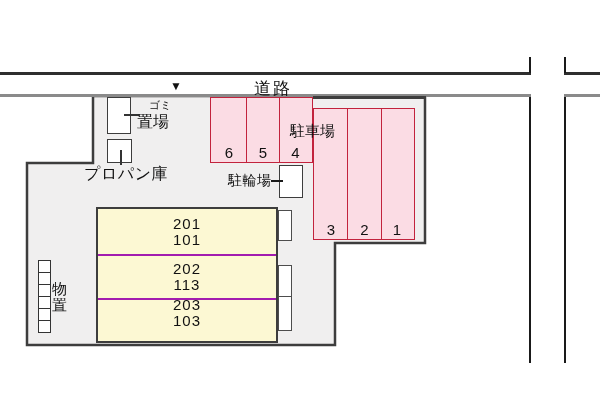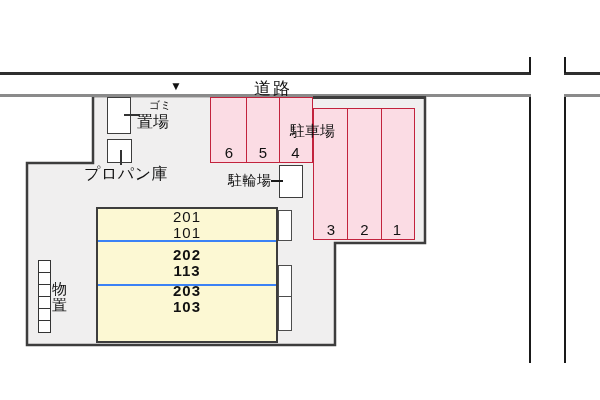--- a/index.html
+++ b/index.html
@@ -16,21 +16,21 @@
   .wbox{position:absolute;background:#ffffff;border:1.5px solid #3d3d3d;}
   .porch{position:absolute;background:#ffffff;border:1.2px solid #4d4d4d;}
   
   .pgroup{position:absolute;background:#fbdce4;border:1.5px solid #c2233d;}
   .pdiv{position:absolute;top:0;bottom:0;width:1.5px;background:#c2233d;}
   .pnum{position:absolute;bottom:1px;text-align:center;font-size:15px;color:#111;}
   
   #building{position:absolute;left:96px;top:207px;width:182px;height:136px;
     background:#fcf8d3;border:2px solid #3d3d3d;display:flex;flex-direction:column;}
   .brow{display:flex;flex-direction:column;align-items:center;justify-content:center;}
-  .brow + .brow{border-top:2px solid #3b82f6;font-weight:bold;}
+  .brow + .brow{border-top:2px solid #a21caf;}
   .brow span{font-size:15px;line-height:16px;letter-spacing:1px;}
   
   .shed{position:absolute;left:38px;width:13px;height:13px;background:#fff;border:1.2px solid #333;}
   .vtext{position:absolute;display:flex;flex-direction:column;font-size:15px;line-height:16px;}
 </style>
 </head>
 <body>
 
 <div id="stage">
 
@@ -78,21 +78,21 @@
 
   <div class="wbox" style="left:107px;top:139px;width:25px;height:24px;"></div>
   <div class="vline" style="left:120px;top:150px;width:1.5px;height:15px;background:#333;"></div>
   <div class="lbl" style="left:84px;top:164px;font-size:16px;letter-spacing:0.5px;">プロパン庫</div>
 
   <div class="wbox" style="left:279px;top:165px;width:24px;height:33px;"></div>
   <div class="hline" style="left:271px;top:180px;width:12px;height:1.5px;background:#1a1a1a;"></div>
   <div class="lbl" style="left:228px;top:172px;font-size:14px;letter-spacing:0.5px;">駐輪場</div>
 
   <div id="building">
-    <div class="brow" style="height:31px;">
+    <div class="brow" style="height:45px;">
       <span>201</span>
       <span>101</span>
     </div>
     <div class="brow" style="height:44px;">
       <span>202</span>
       <span>113</span>
     </div>
     <div class="brow" style="height:28px;">
       <span>203</span>
       <span>103</span>

